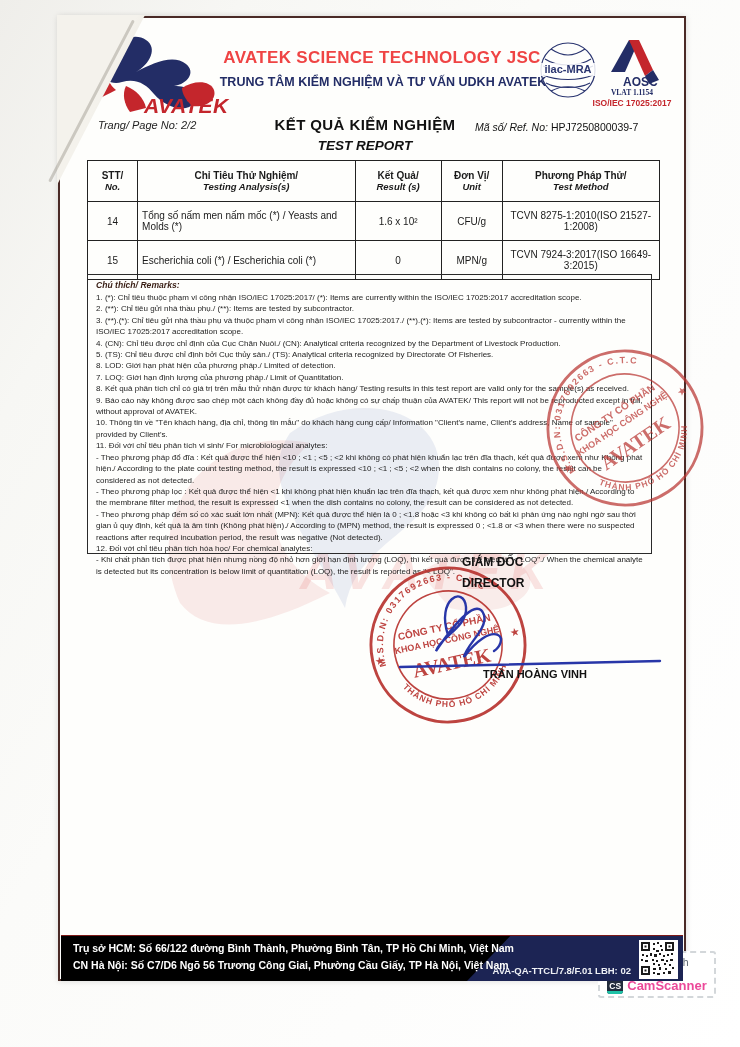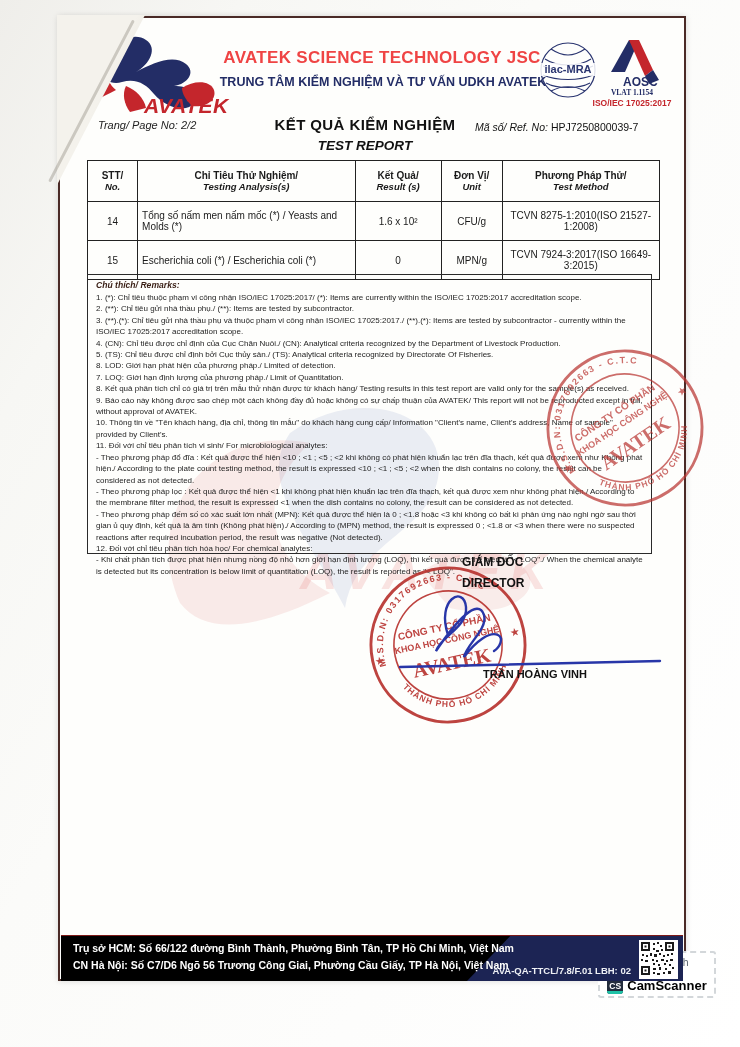--- a/index.html
+++ b/index.html
@@ -93,21 +93,21 @@
   .cs-badge{position:absolute;left:598px;top:951px;width:118px;height:47px;
     border:2px dashed #d3d7da;border-radius:3px;background:#fff;box-sizing:border-box;
     display:flex;flex-direction:column;align-items:center;justify-content:center;gap:10px;}
   .cs-line1{font-size:10.5px;color:#5c6670;}
   .cs-row{display:flex;align-items:flex-start;gap:4px;}
   .cs-icon{width:16px;height:16px;border-radius:3px;background:#232c3d;position:relative;
     display:flex;align-items:center;justify-content:center;
     font-size:8.5px;font-weight:bold;color:#fff;}
   .cs-icon::after{content:"";position:absolute;left:0;right:0;bottom:0;height:3px;
     background:#1fc2a7;border-radius:0 0 3px 3px;}
-  .cs-brand{font-size:13px;font-weight:bold;color:#000000;}
+  .cs-brand{font-size:13px;font-weight:bold;color:#ec4899;}
 </style>
 </head>
 <body>
 
 <div class="page">
 
   <div class="logo-wrap">
     <svg width="150" height="92" viewBox="0 0 150 92">
       <path d="M14,78 C4,50 18,22 40,14 C32,34 34,52 46,62 C30,70 20,76 14,78 Z" fill="#c4262c"></path>
       <path d="M30,46 C36,16 62,2 76,12 C88,20 80,36 66,44 C84,34 104,26 116,36 C126,44 118,56 104,58 C118,58 128,64 124,74 C118,86 96,80 84,66 C76,56 66,50 52,54 C42,57 34,52 30,46 Z" fill="#232d66"></path>

